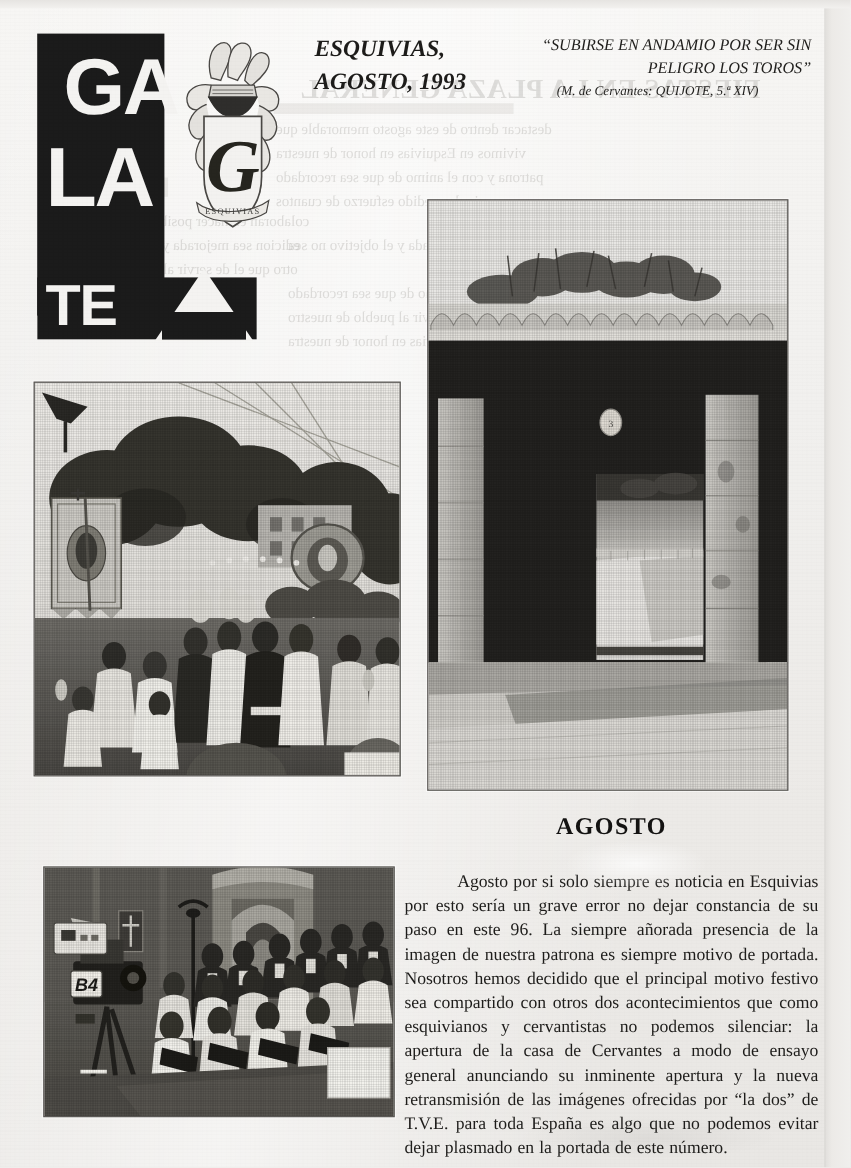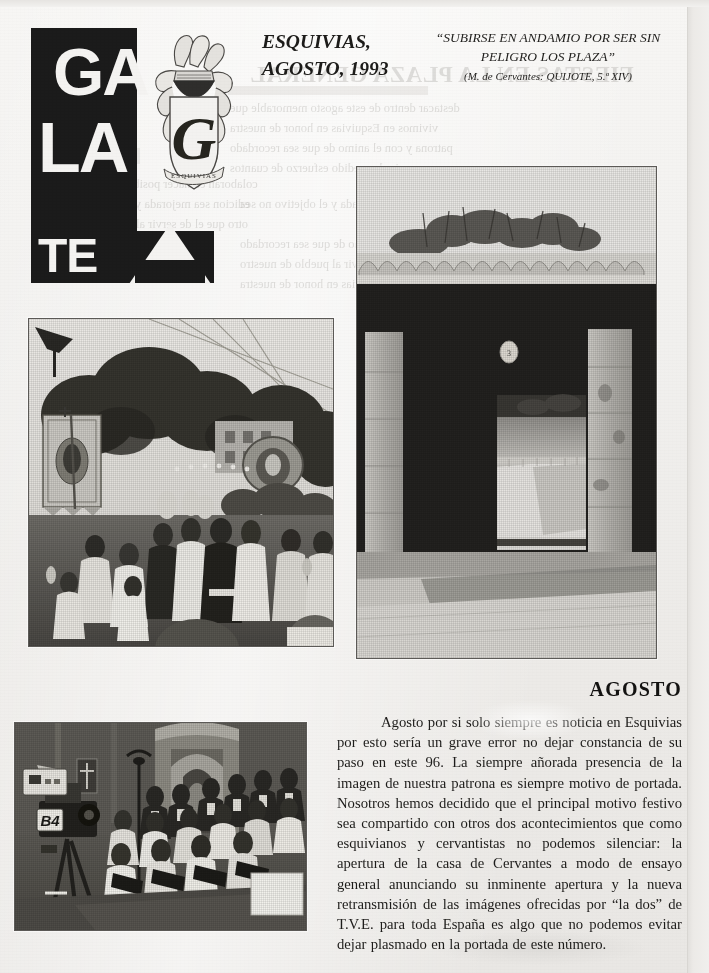--- a/index.html
+++ b/index.html
@@ -91,43 +91,43 @@
   #issue-line{
     position:absolute;left:262px;top:28px;width:158px;
     text-align:left;font-style:italic;font-weight:bold;
     font-size:19.5px;line-height:27px;color:#1d1c1a;
     font-family:"Liberation Serif", serif;
   }
   #quote{
     position:absolute;left:420px;top:28px;width:256px;
     text-align:center;color:#201f1d;font-family:"Liberation Serif", serif;
   }
-  #quote .qt{font-style:italic;font-size:13.5px;line-height:19px;display:block;}
+  #quote .qt{font-style:italic;font-size:13.5px;line-height:19px;display:block;text-align:right;}
   #quote .qs{font-style:italic;font-size:11px;line-height:17px;display:block;margin-top:2px;}
 
   
   .photo{
     position:absolute;background:#bdbbb7;overflow:hidden;
     border:1px solid #5c5a57;
     box-shadow:0 0 0 1px rgba(255,255,255,.5);
   }
   .photo .halftone{
     position:absolute;inset:0;pointer-events:none;opacity:.55;
     background-image:
       repeating-linear-gradient(0deg, rgba(0,0,0,.13) 0 1px, rgba(0,0,0,0) 1px 2px),
       repeating-linear-gradient(90deg, rgba(0,0,0,.13) 0 1px, rgba(0,0,0,0) 1px 2px);
   }
   #photo-facade{left:356px;top:166px;width:299px;height:491px;}
   #photo-procession{left:28px;top:318px;width:304px;height:327px;}
-  #photo-choir{left:14px;top:722px;width:291px;height:207px;}
+  #photo-choir{left:36px;top:722px;width:291px;height:207px;}
 
   
   #article{position:absolute;left:337px;top:678px;width:345px;}
   #article h2{
-    margin:0 0 11px 0;text-align:right;font-size:20px;font-weight:bold;
+    margin:0 0 24px 0;text-align:center;font-size:20px;font-weight:bold;
     letter-spacing:1.2px;color:#141312;font-family:"Liberation Serif", serif;
   }
   #article p{
     margin:0;text-align:justify;text-indent:44px;
     font-size:14.7px;line-height:20.2px;color:#1e1d1b;
     font-family:"Liberation Serif", serif;
     word-spacing:.6px;
   }
 </style>
 </head>
@@ -196,21 +196,21 @@
     </svg>
   </div>
 
   <div id="issue-line">
     <div>ESQUIVIAS,</div>
     <div>AGOSTO, 1993</div>
   </div>
 
   <div id="quote">
     <span class="qt">“SUBIRSE EN ANDAMIO POR SER SIN</span>
-    <span class="qt">PELIGRO LOS PLAZA”</span>
+    <span class="qt">PELIGRO LOS TOROS”</span>
     <span class="qs">(M. de Cervantes: QUIJOTE, 5.ª XIV)</span>
   </div>
 
   <div class="photo" id="photo-facade">
     <svg viewBox="0 0 299 491" width="299" height="491" preserveAspectRatio="none">
       <defs>
         <linearGradient id="skyG" x1="0" y1="0" x2="0" y2="1">
           <stop offset="0%" stop-color="#e9e8e5"></stop>
             <stop offset="100%" stop-color="#dedcd8"></stop>
         </linearGradient>

